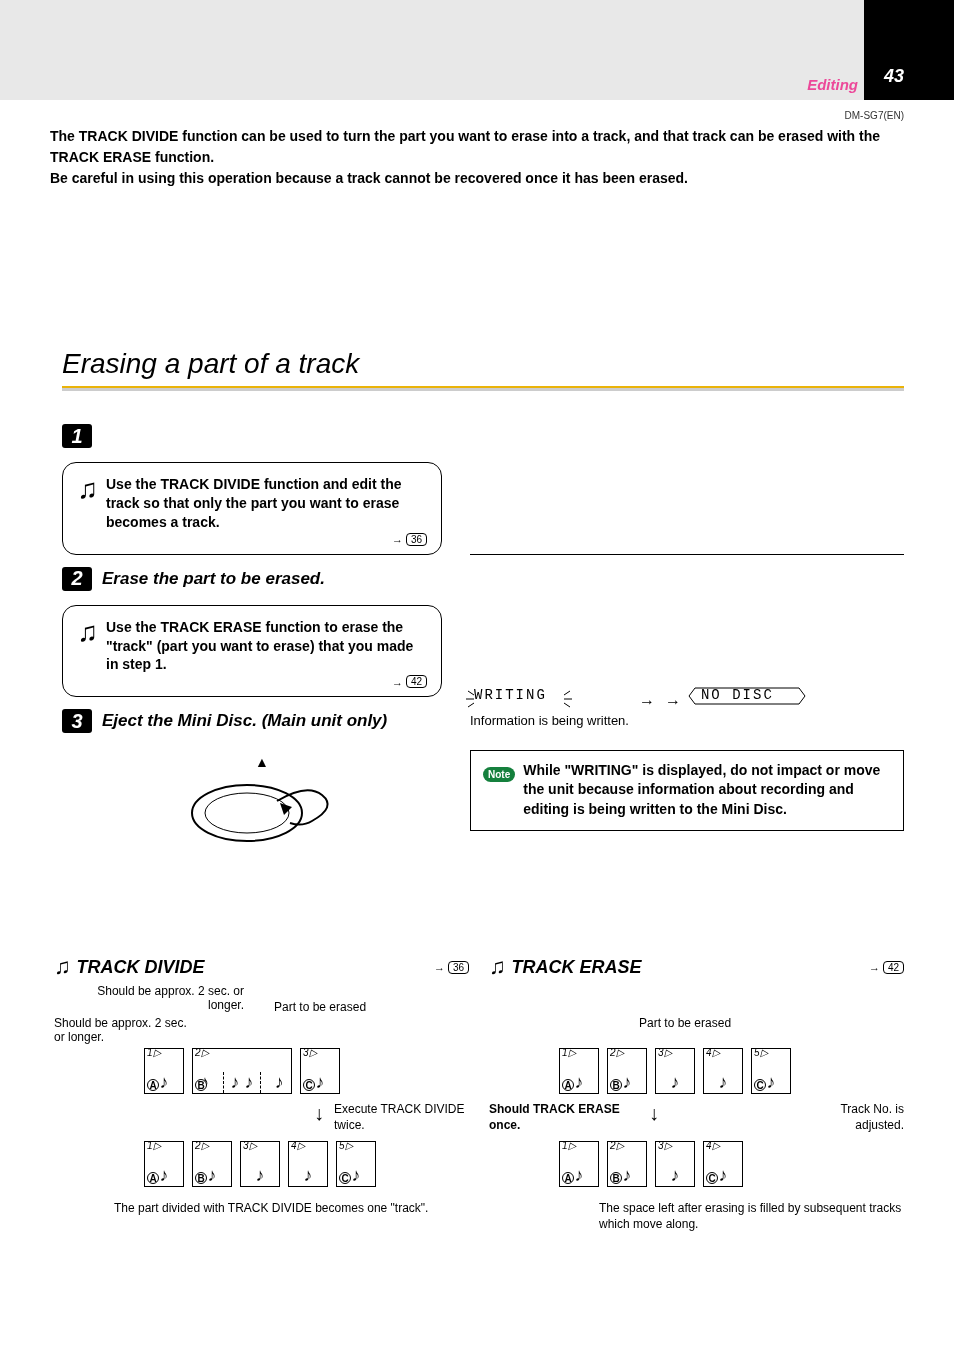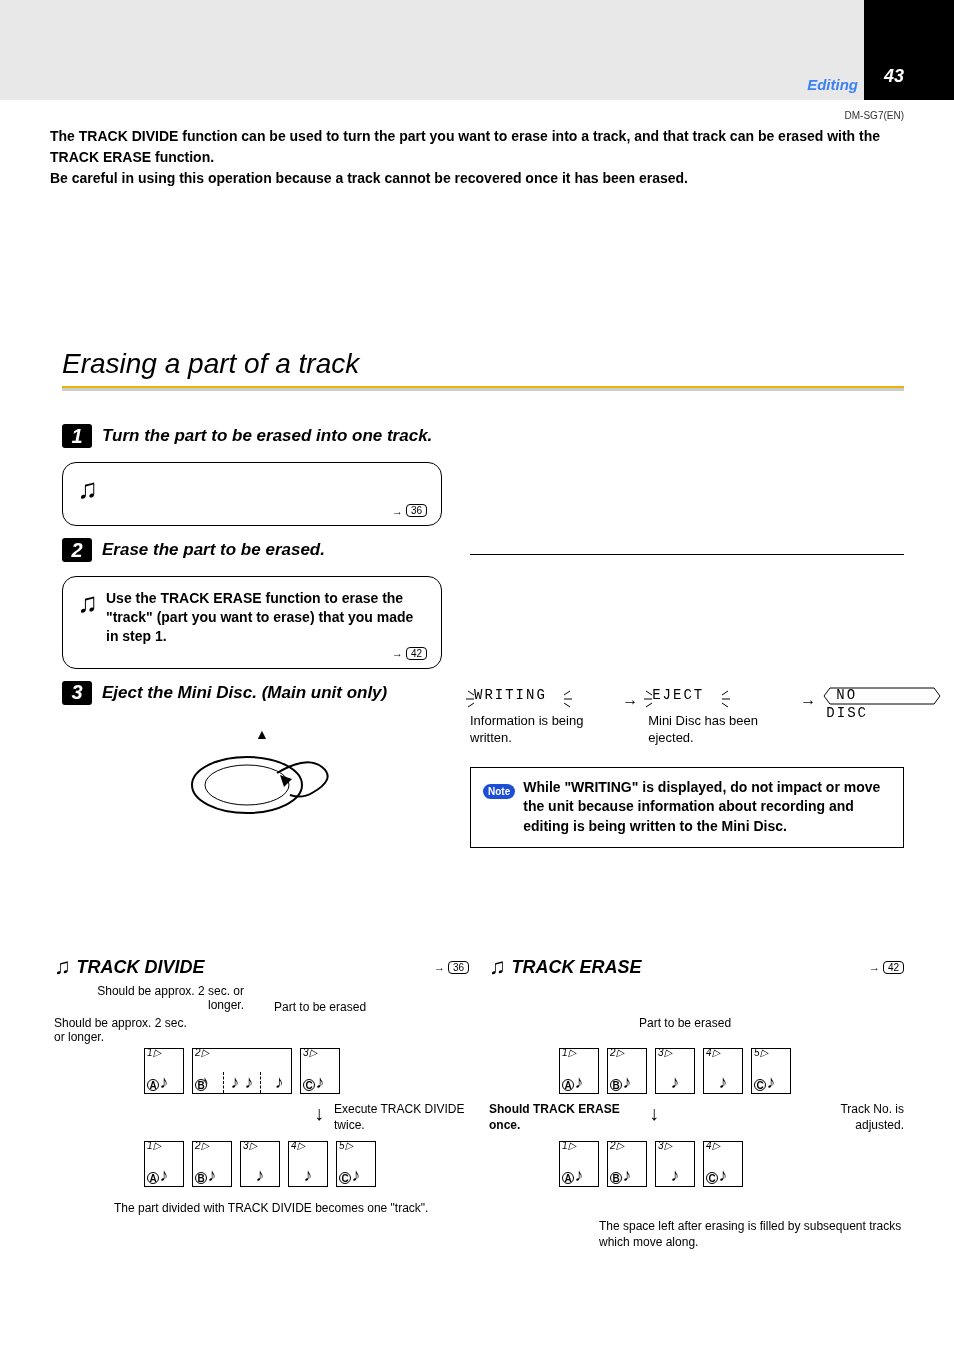--- a/index.html
+++ b/index.html
@@ -20,21 +20,21 @@
   .top-gray {
     position: absolute;
     top: 0; left: 0;
     width: 864px; height: 100px;
     background: #e8e8e8;
   }
   .editing-label {
     font-style: italic;
     font-weight: bold;
     font-size: 15px;
-    color: #3b82f6;
+    color: #ec4899;
     position: absolute;
     right: 96px;
     top: 76px;
   }
   .page-num {
     font-weight: bold;
     font-style: italic;
     font-size: 18px;
     color: #fff;
     position: absolute;
@@ -174,21 +174,21 @@
     padding-top: 6px;
   }
   .note-box {
     border: 1px solid #000;
     padding: 10px 12px 10px 12px;
     display: flex;
     gap: 8px;
     align-items: flex-start;
   }
   .note-badge {
-    background: #1d4ed8;
+    background: #15803d;
     color: #fff;
     border-radius: 12px;
     font-size: 10px;
     font-weight: bold;
     padding: 2px 5px;
     margin-top: 6px;
   }
   .note-text {
     font-size: 14px;
     font-weight: bold;
@@ -294,24 +294,24 @@
 <div class="model-code">DM-SG7(EN)</div>
 
 <div class="intro-text">The TRACK DIVIDE function can be used to turn the part you want to erase into a track, and that track can be erased with the TRACK ERASE function.<br>Be careful in using this operation because a track cannot be recovered once it has been erased.</div>
 
 <div class="main-title">Erasing a part of a track</div>
 
 <div class="steps-area">
 
   <div class="step-header">
     <div class="step-num">1</div>
-    <div class="step-title">Turn the part to be erased into one track.</div>
   </div>
   <div class="step-box">
     <div class="music-note-icon">♫</div>
+    <div class="step-box-text">Use the TRACK DIVIDE function and edit the track so that only the part you want to erase becomes a track.</div>
     <div class="page-ref">→<span class="page-ref-box">36</span></div>
   </div>
 
   <div class="step-header">
     <div class="step-num">2</div>
     <div class="step-title">Erase the part to be erased.</div>
   </div>
   <div class="step-box">
     <div class="music-note-icon">♫</div>
     <div class="step-box-text">Use the TRACK ERASE function to erase the "track" (part you want to erase) that you made in step 1.</div>
@@ -345,36 +345,20 @@
               <line x1="100" y1="14" x2="108" y2="14"></line>
               <line x1="100" y1="10" x2="106" y2="6"></line>
               <line x1="100" y1="18" x2="106" y2="22"></line>
             </g>
           </svg>
         <span class="display-lcd">WRITING</span>
       </div>
       <div class="display-caption">Information is being written.</div>
     </div>
     <div class="arrow-sep">→</div>
-    <div class="display-item">
-      <div class="display-burst">
-        <svg width="90" height="28" style="position:absolute;left:-6px;top:-2px" viewBox="0 0 90 28">
-            <g stroke="#000" stroke-width="1">
-              <line x1="2" y1="14" x2="10" y2="14"></line>
-              <line x1="4" y1="6" x2="10" y2="10"></line>
-              <line x1="4" y1="22" x2="10" y2="18"></line>
-              <line x1="80" y1="14" x2="88" y2="14"></line>
-              <line x1="80" y1="10" x2="86" y2="6"></line>
-              <line x1="80" y1="18" x2="86" y2="22"></line>
-            </g>
-          </svg>
-        <span class="display-lcd">EJECT</span>
-      </div>
-      <div class="display-caption">Mini Disc has been ejected.</div>
-    </div>
     <div class="arrow-sep">→</div>
     <div class="display-item">
       <div style="position:relative">
         <svg width="120" height="22" style="position:absolute;left:-4px;top:0" viewBox="0 0 120 22">
             <polyline points="8,3 2,11 8,19" fill="none" stroke="#000"></polyline>
             <polyline points="112,3 118,11 112,19" fill="none" stroke="#000"></polyline>
             <line x1="8" y1="3" x2="112" y2="3" stroke="#000"></line>
             <line x1="8" y1="19" x2="112" y2="19" stroke="#000"></line>
           </svg>
         <span class="display-lcd" style="padding-left:10px">NO DISC</span>
@@ -450,16 +434,16 @@
       <div class="caption-small" style="margin-left:auto;width:90px;text-align:right">Track No. is adjusted.</div>
     </div>
 
     <div class="track-row" style="padding-left:70px">
       <div class="track-box"><span class="tnum"><span>1</span>▷</span>♪<span class="track-letter">A</span></div>
       <div class="track-box"><span class="tnum"><span>2</span>▷</span>♪<span class="track-letter">B</span></div>
       <div class="track-box"><span class="tnum"><span>3</span>▷</span>♪</div>
       <div class="track-box"><span class="tnum"><span>4</span>▷</span>♪<span class="track-letter">C</span></div>
     </div>
 
-    <div class="caption-small" style="padding-left:110px;margin-top:32px">The space left after erasing is filled by subsequent tracks which move along.</div>
+    <div class="caption-small" style="padding-left:110px;margin-top:14px">The space left after erasing is filled by subsequent tracks which move along.</div>
   </div>
 
 </div>
 
 </body></html>

